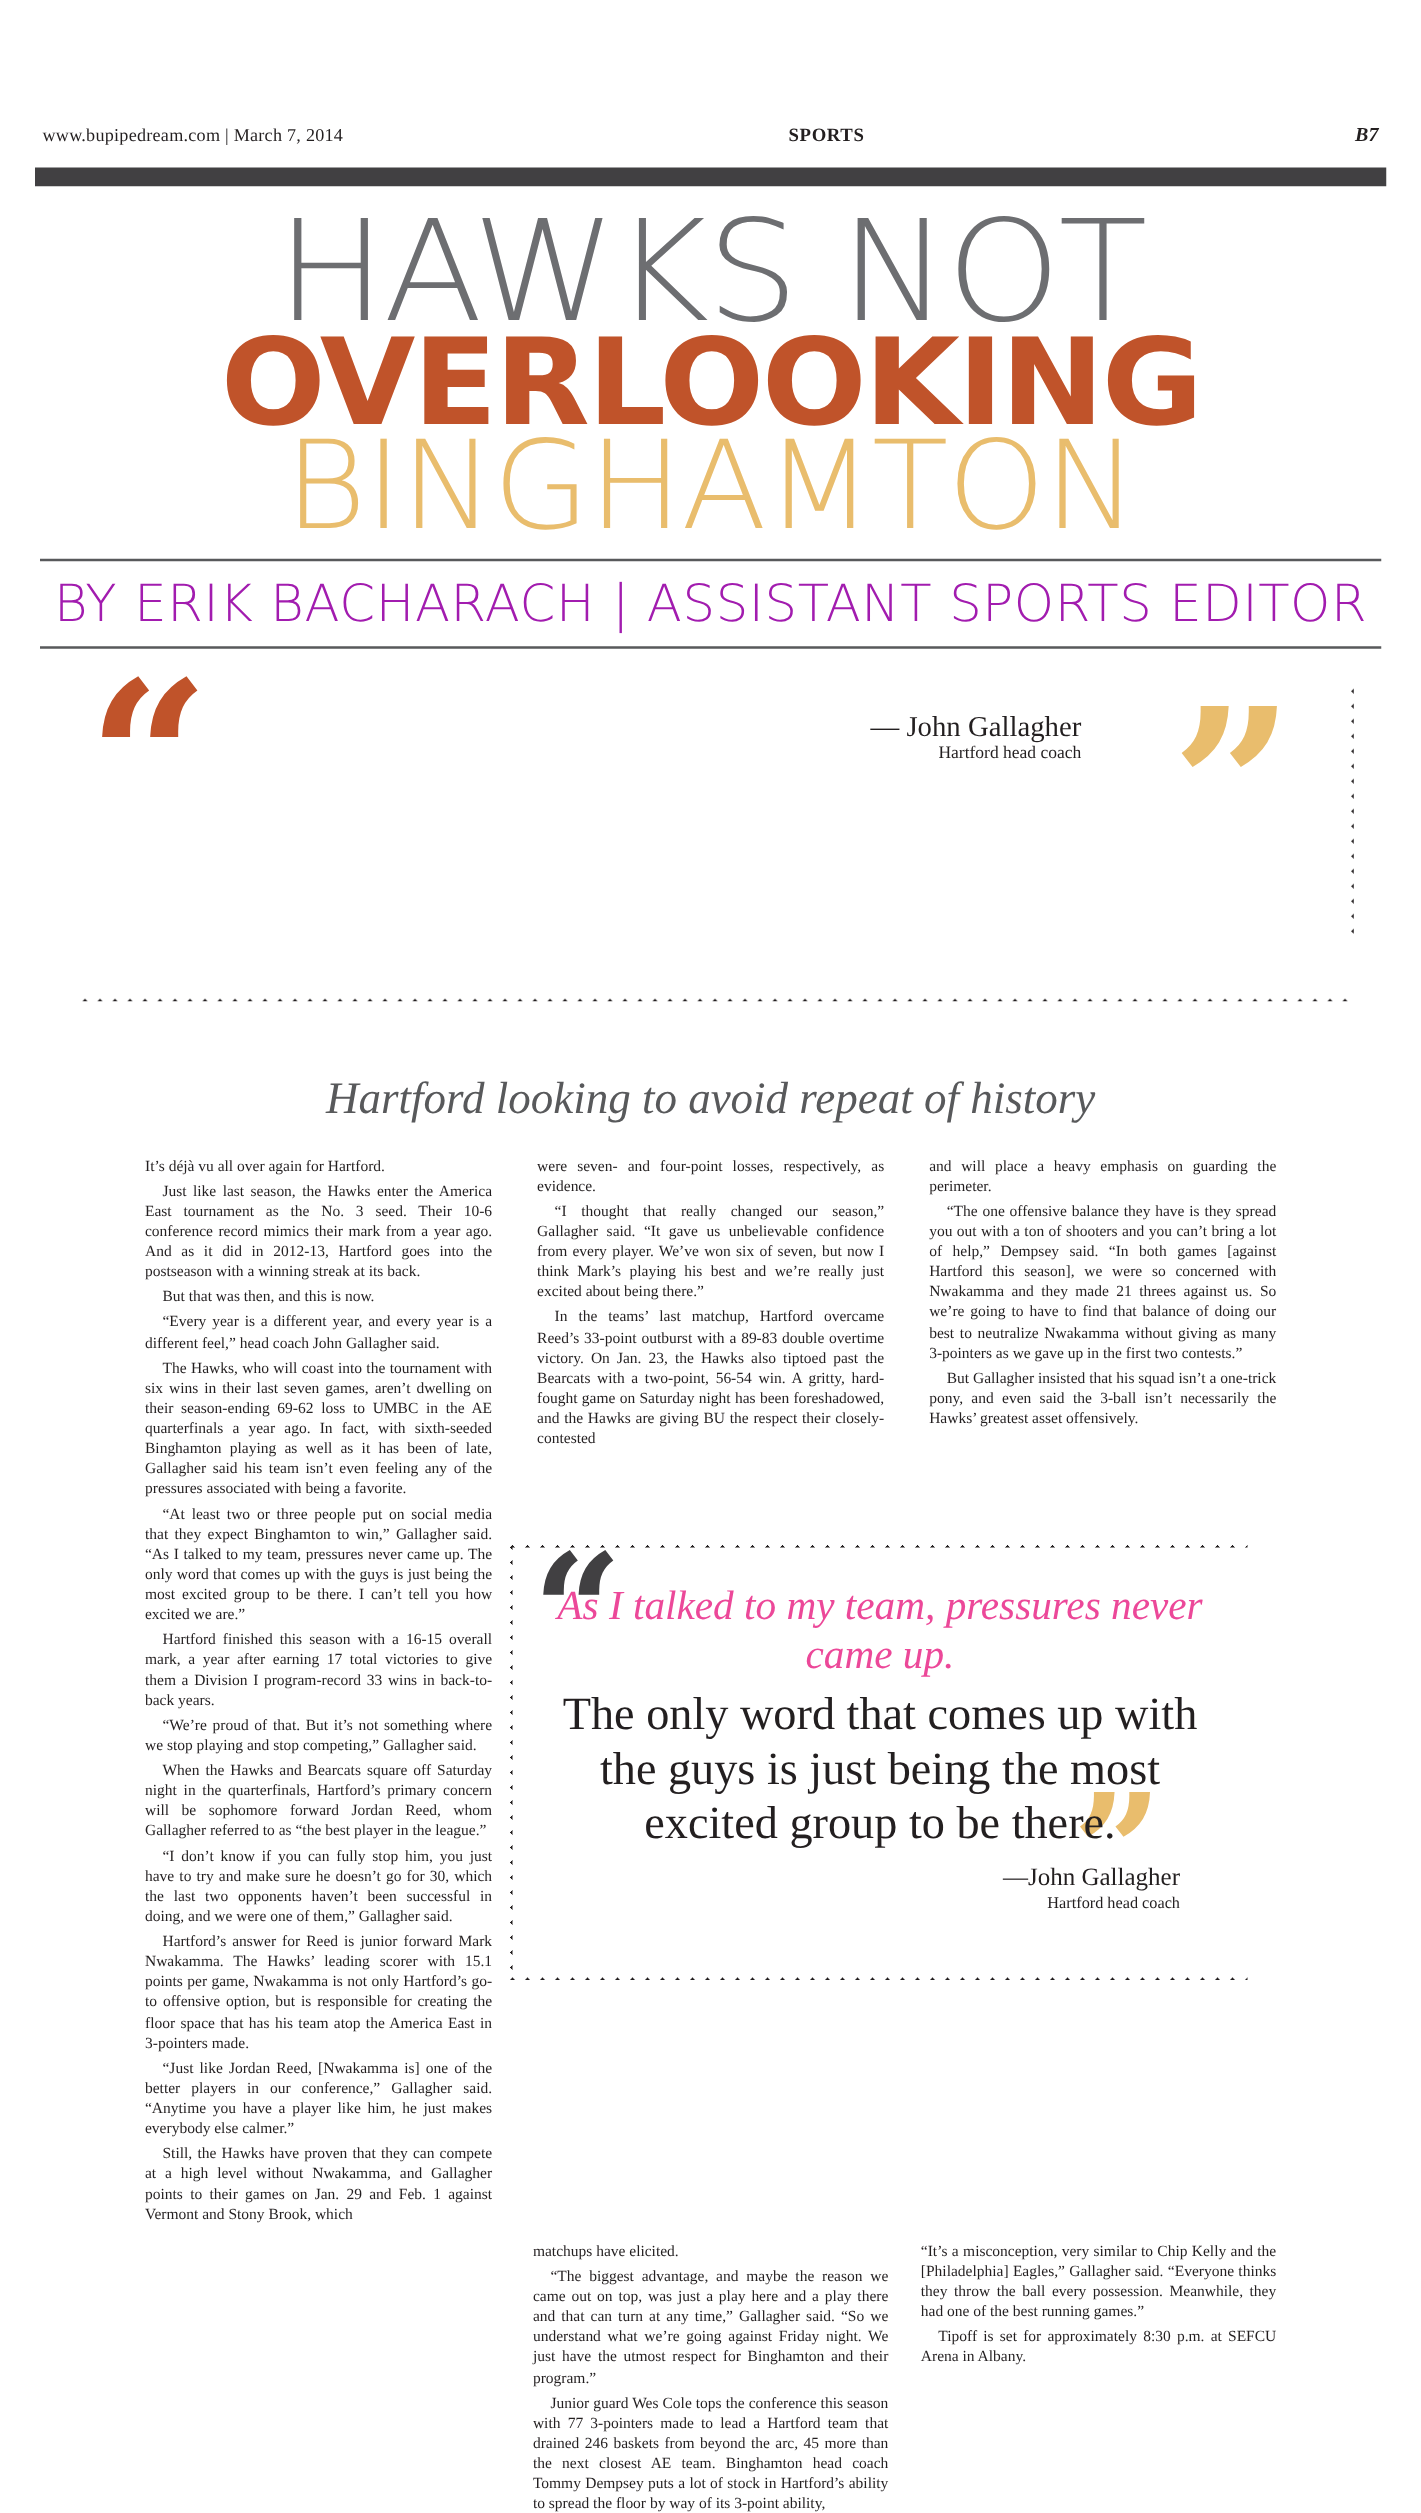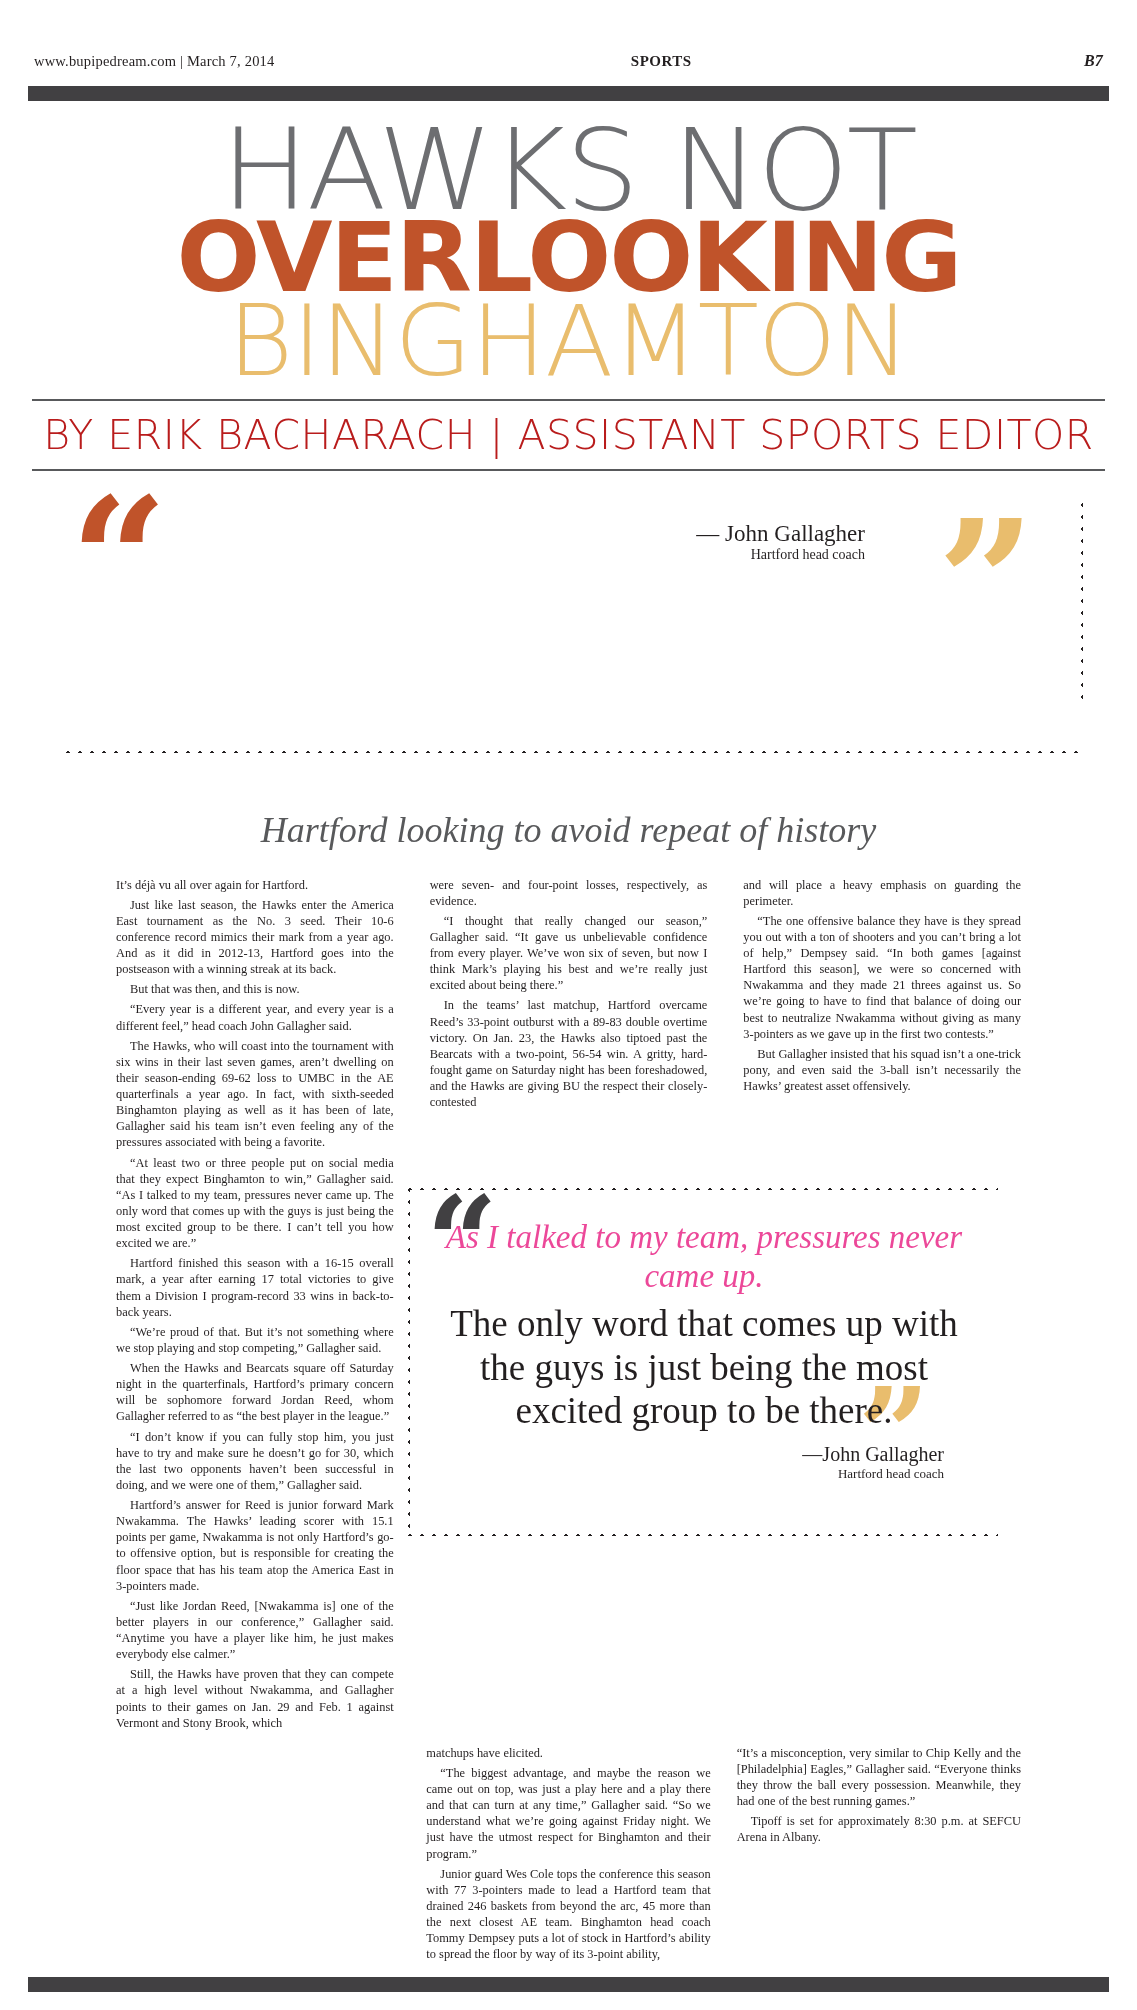--- a/index.html
+++ b/index.html
@@ -26,20 +26,21 @@
   
   .masthead {
     display: flex;
     align-items: baseline;
     justify-content: space-between;
     padding: 52px 6px 10px 6px;
     font-family: "Liberation Serif", serif;
     font-size: 14.5px;
     color: #231f20;
     letter-spacing: 0.2px;
+    margin-top: 48px;
   }
   .masthead .left { white-space: nowrap; }
   .masthead .center {
     font-weight: bold;
     letter-spacing: 0.5px;
     font-size: 15px;
     position: relative;
     left: -18px;
   }
   .masthead .right { font-weight: bold; font-size: 16px; font-style: italic; }
@@ -90,21 +91,21 @@
     transform-origin: center;
   }
   .byline-rule {
     border-top: 2px solid #58595b;
     margin: 12px 2px 0 2px;
   }
   .byline {
     font-family: "DejaVu Sans", sans-serif;
     font-weight: 300;
     font-size: 41px;
-    color: #b91c1c;
+    color: #a21caf;
     text-align: center;
     letter-spacing: 0.5px;
     padding: 10px 0 10px 0;
     white-space: nowrap;
   }
   .byline-rule2 {
     border-top: 2px solid #58595b;
     margin: 0 2px 0 2px;
   }
 

